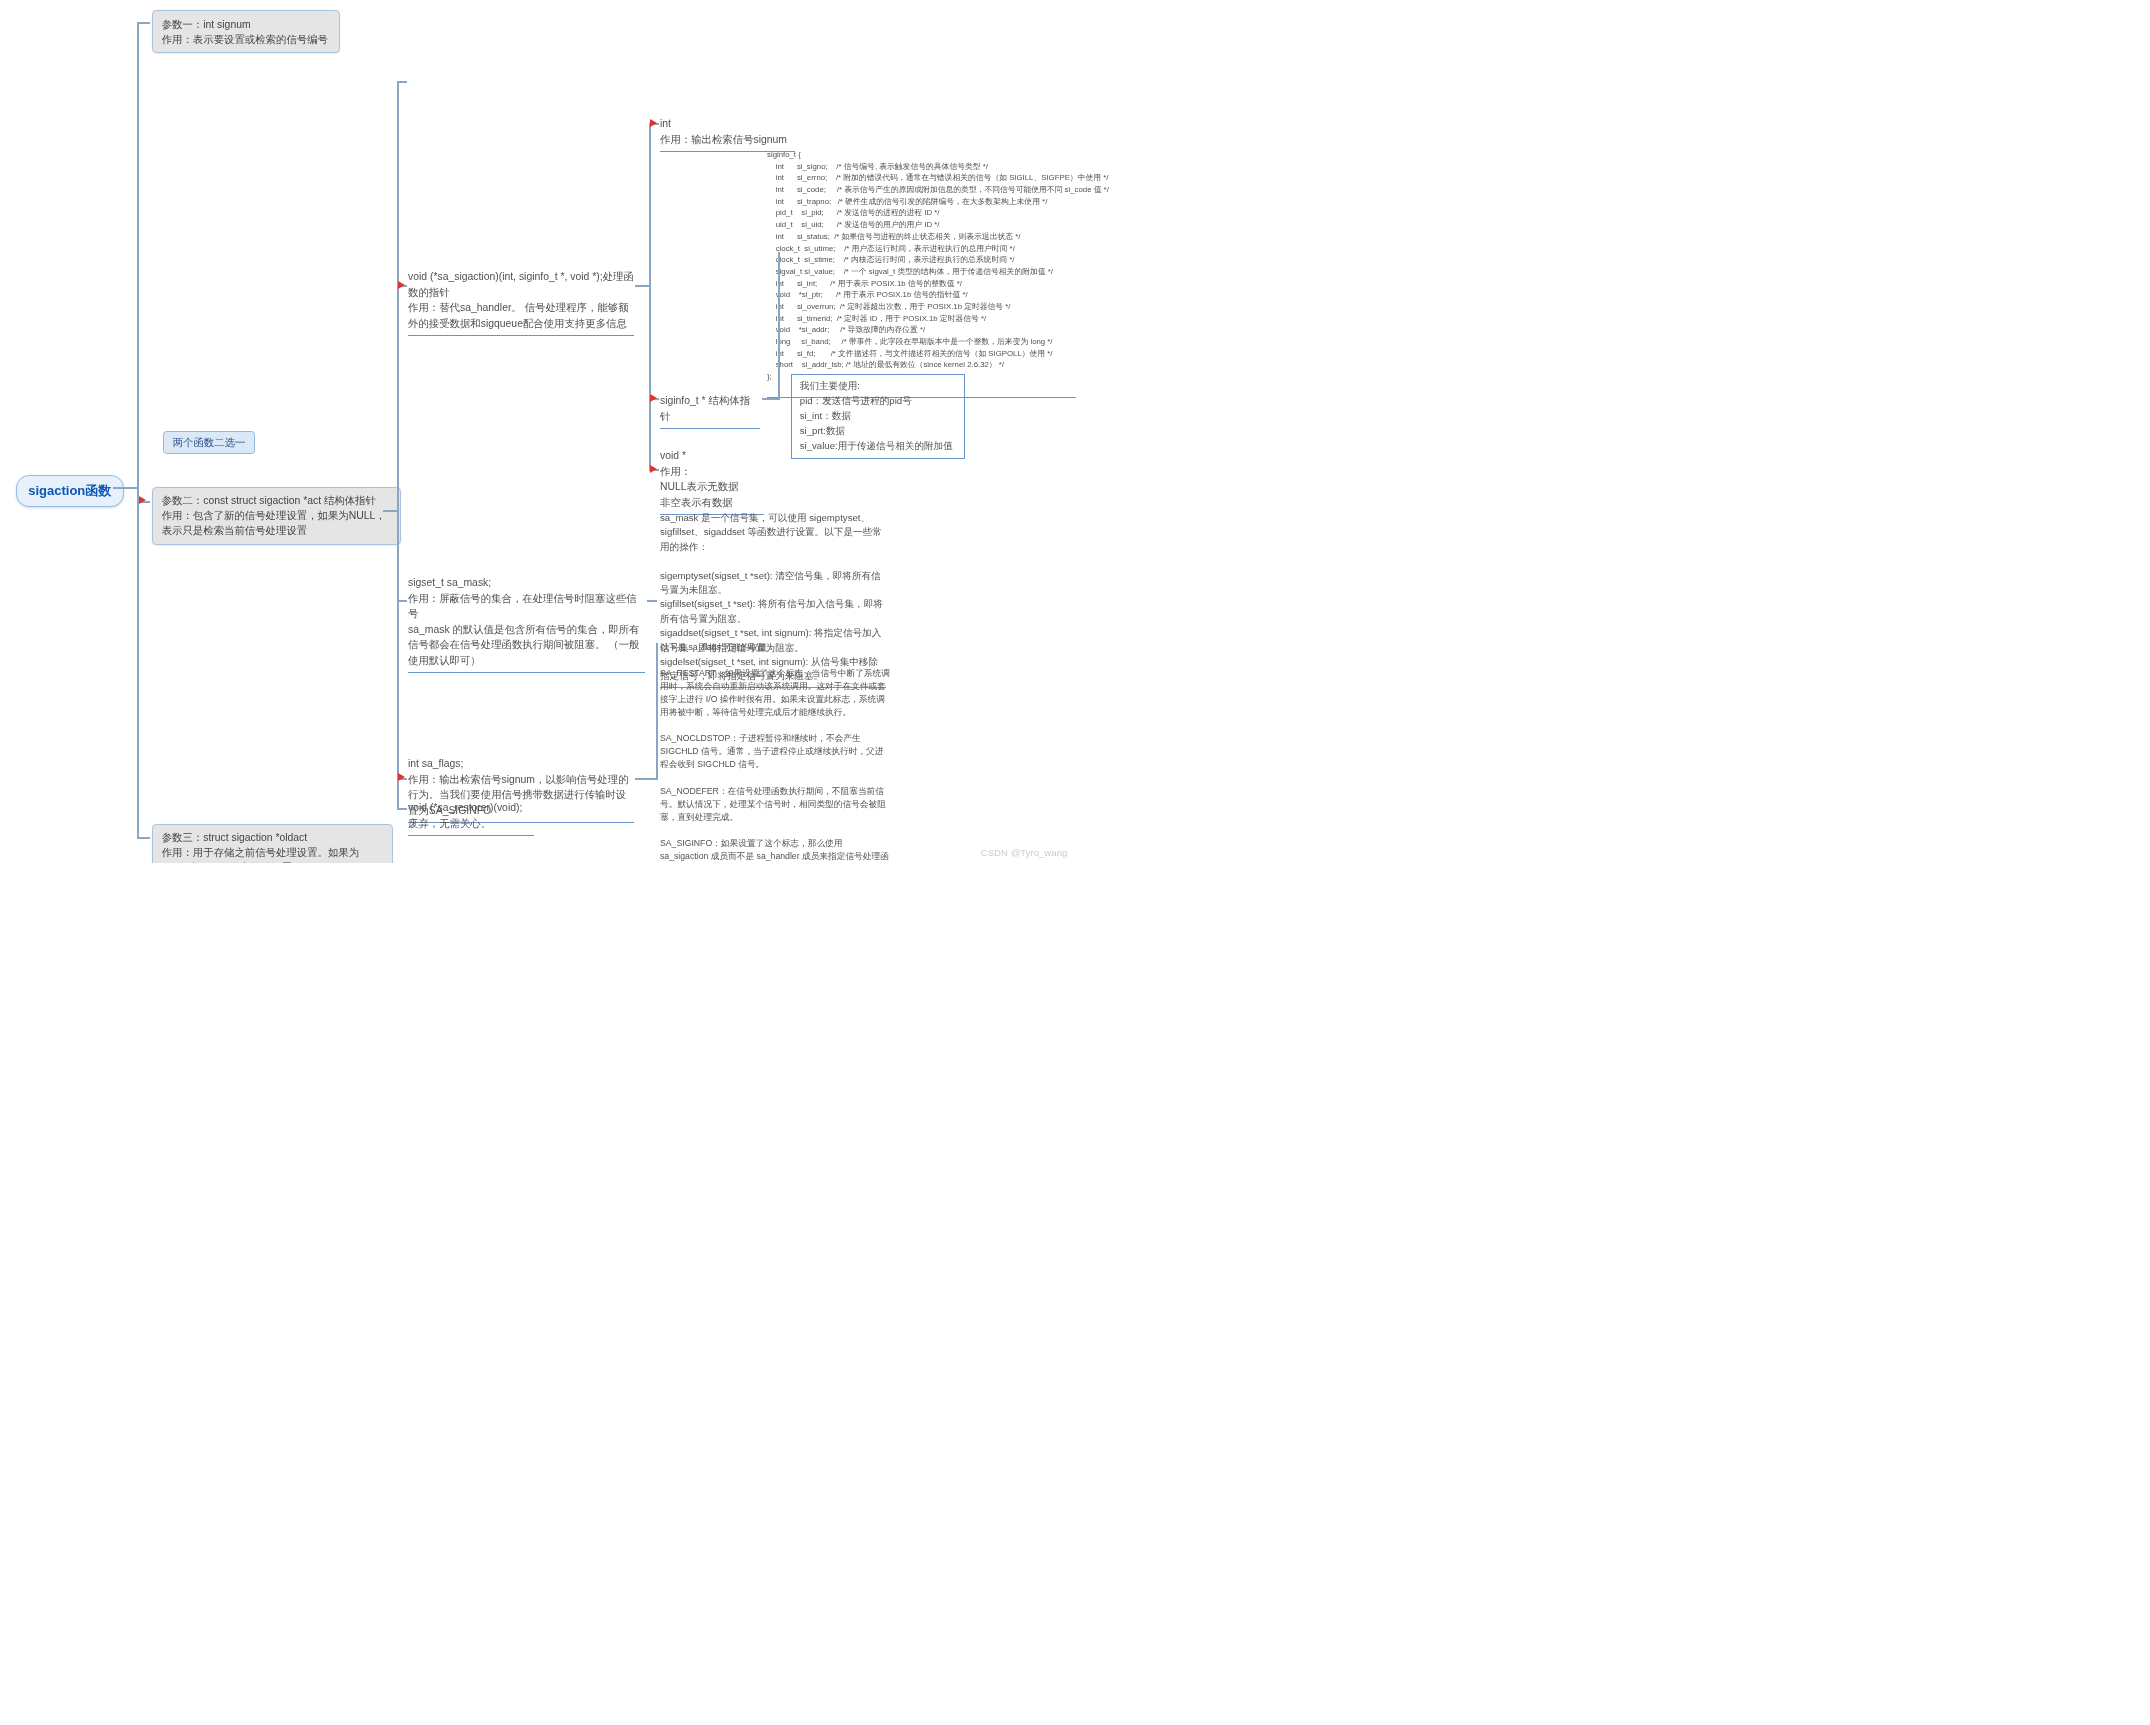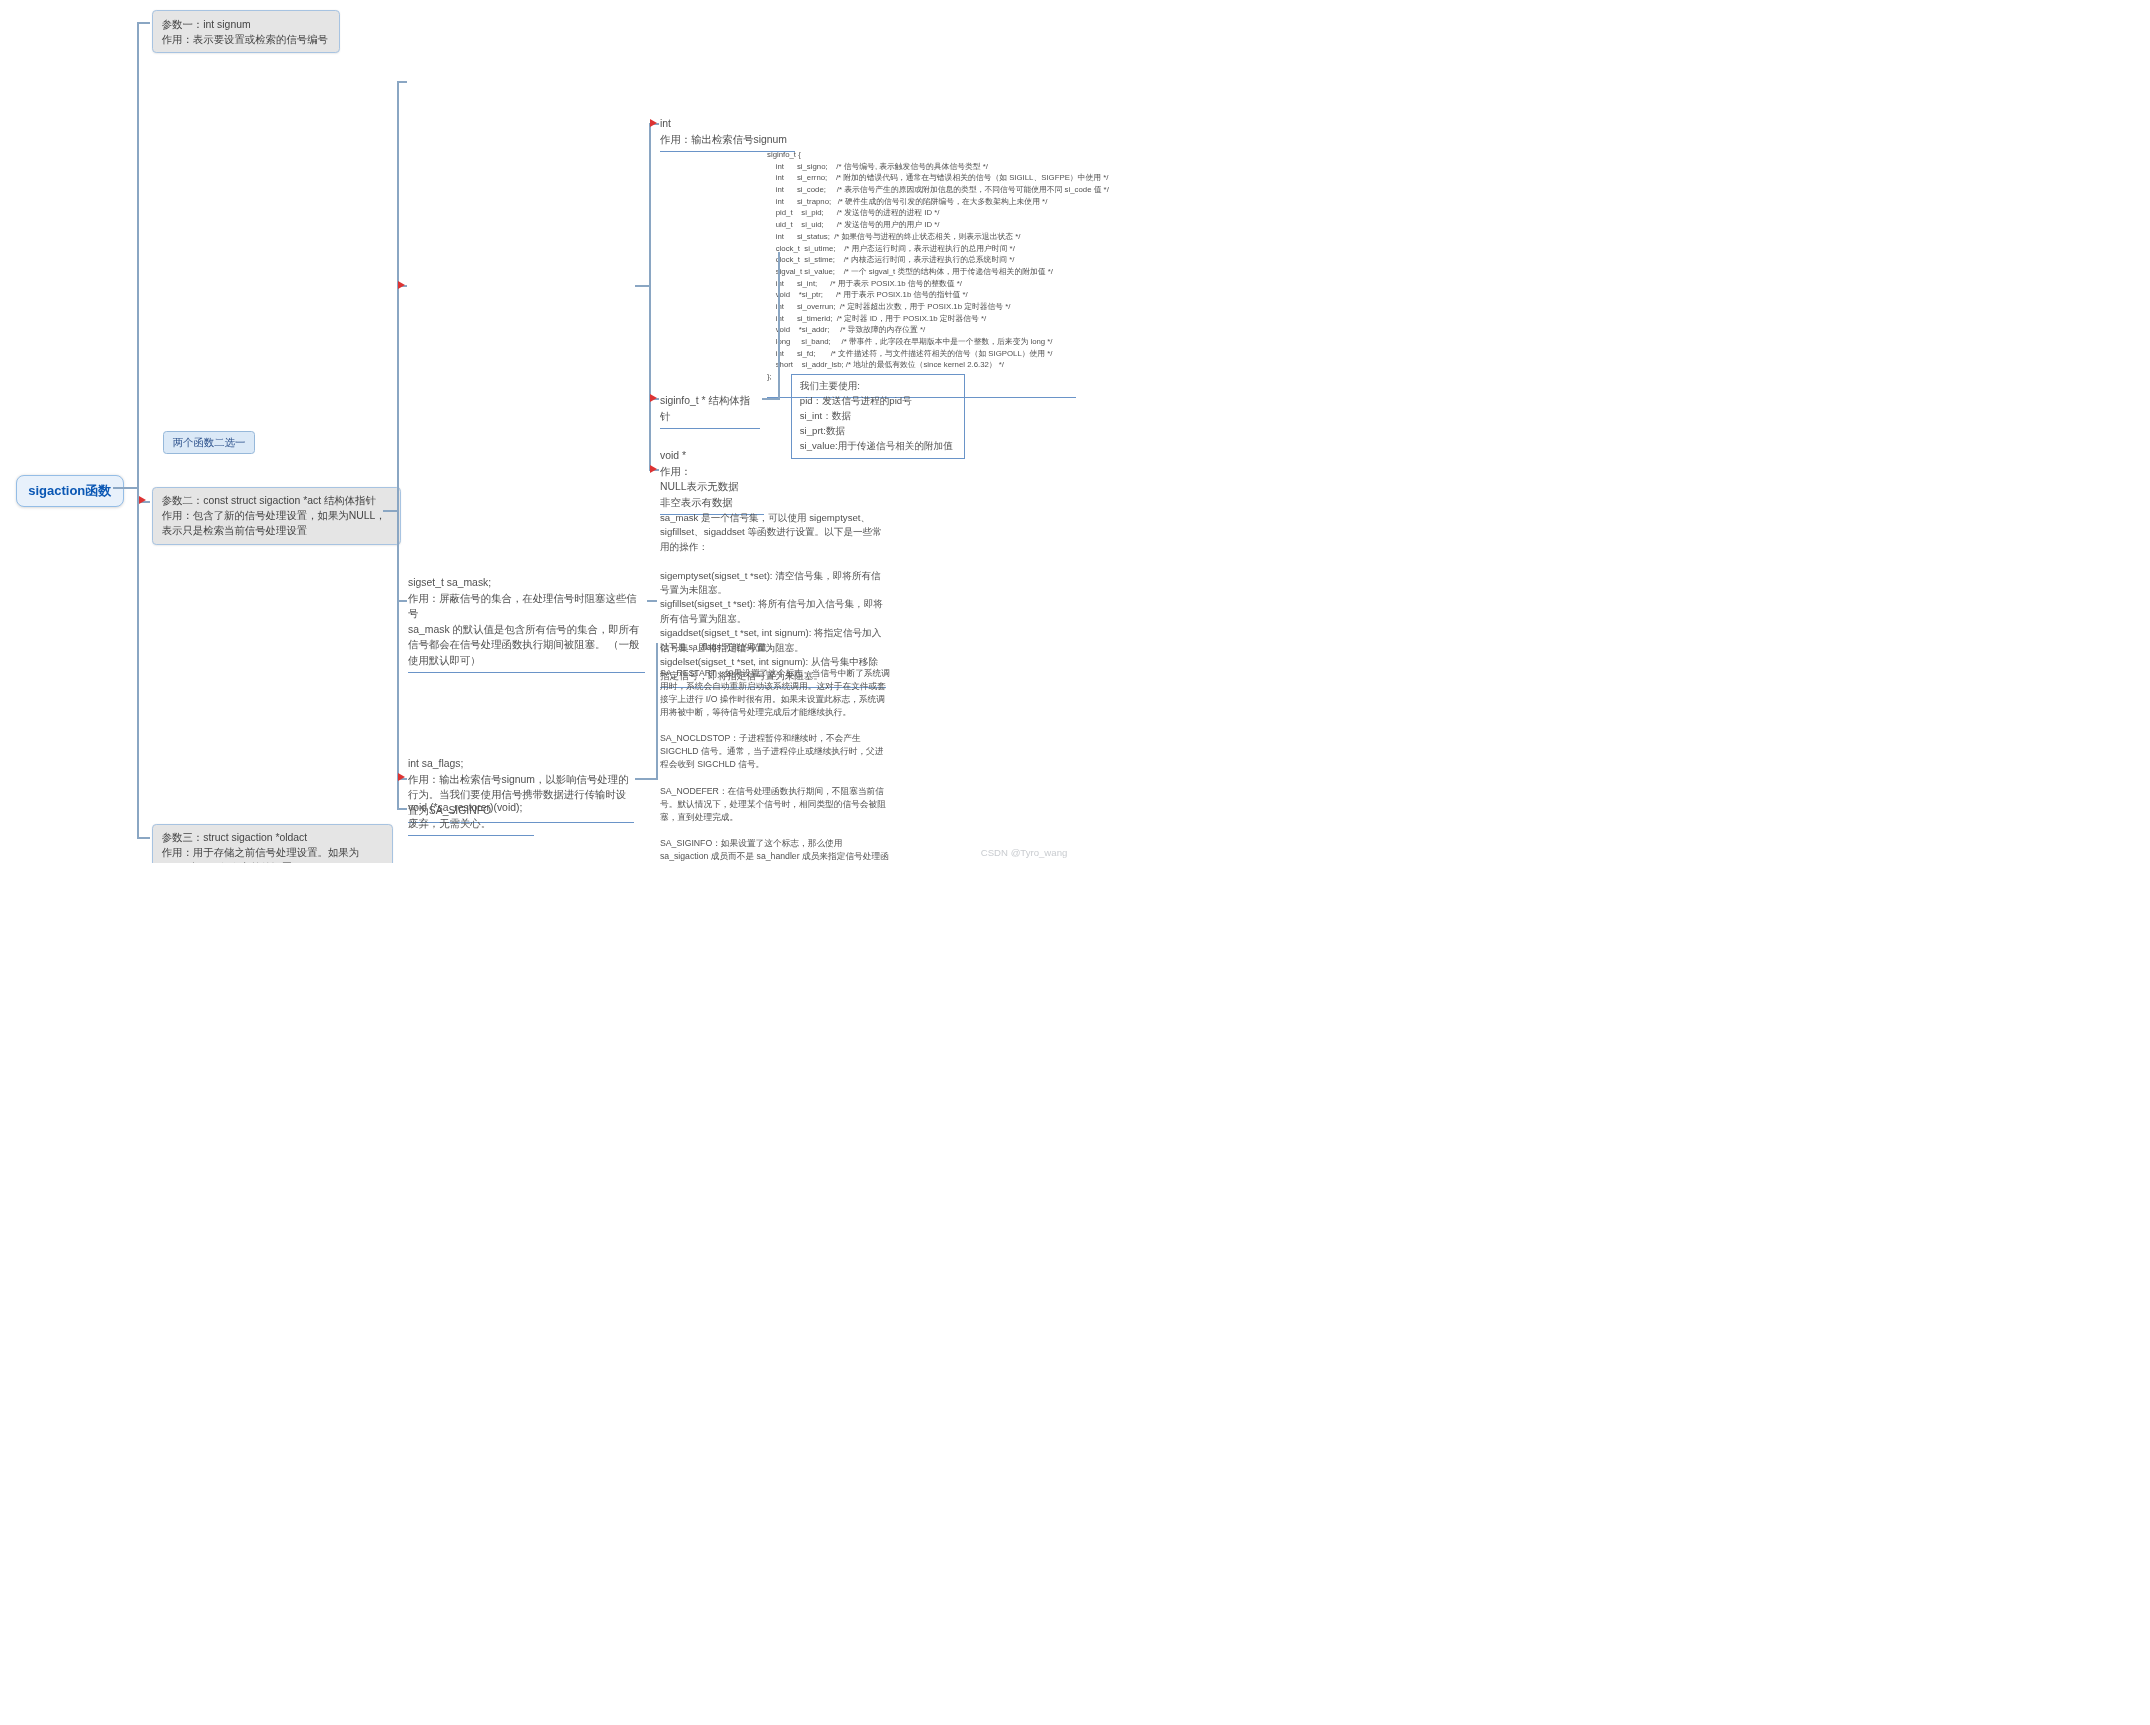--- a/index.html
+++ b/index.html
@@ -1,17 +1,17 @@
 <!DOCTYPE html>
 <html><head>
 <meta charset="utf-8">
 <style>
 html,body{margin:0;padding:0;background:#fff;font-family:"Microsoft YaHei",Arial,sans-serif;font-size:10.4px;color:#444}
 .canvas{position:relative;width:1076px;height:863px}
-.root{position:absolute;left:15.6px;top:475px;width:89px;background:#e8f1fb;border:0.9px solid #94bde6;border-radius:8px;box-shadow:0 0.9px 2.6px rgba(0,0,0,.15);padding:6px 8.7px;color:#0a57b4;font-weight:bold;font-size:13px;text-align:center}
+.root{position:absolute;left:15.6px;top:475px;width:89px;background:#e8f1fb;border:0.9px solid #94bde6;border-radius:13px;box-shadow:0 0.9px 2.6px rgba(0,0,0,.15);padding:6px 8.7px;color:#0a57b4;font-weight:bold;font-size:13px;text-align:center}
 .box{position:absolute;background:#e5e5e5;border:0.9px solid #a7c3e1;border-radius:4.3px;padding:5.2px 8.7px;line-height:1.45;box-shadow:0 0.9px 1.7px rgba(0,0,0,.08)}
 .mid-tag{position:absolute;background:#dbe9f7;border:0.9px solid #96b8da;border-radius:3.5px;padding:3.5px 8.7px;font-weight:normal;color:#2a4f8a}
 .note{position:absolute;line-height:1.5;color:#515151;border-bottom:1.7px solid #6a94c8;padding-bottom:3.5px}
 .note.nobd{border-bottom:0;padding-bottom:0}
 .framed{position:absolute;line-height:1.55;color:#515151;border:0.9px solid #6a94c8;padding:4.3px 7.8px}
 .watermark{position:absolute;right:8.7px;bottom:5.2px;color:#c9ccd0;font-size:9.6px}
 .conn{position:absolute;background:#8aa6c3}
 .hline{height:1.7px}
 .vline{width:1.7px}
 .flag{position:absolute;width:0;height:0;border-top:4.3px solid transparent;border-bottom:4.3px solid transparent;border-left:7px solid #d33}
@@ -50,20 +50,22 @@
 <div class="conn vline" style="left:397px;top:81px;height:729px"></div>
 <div class="conn hline" style="left:397px;top:81px;width:10.4px"></div>
 <div class="conn hline" style="left:397px;top:285px;width:10.4px"></div>
 <div class="conn hline" style="left:397px;top:600px;width:10.4px"></div>
 <div class="conn hline" style="left:397px;top:778px;width:10.4px"></div>
 <div class="conn hline" style="left:397px;top:808px;width:10.4px"></div>
 <div class="flag" style="left:398px;top:281px"></div>
 <div class="flag" style="left:398px;top:773px"></div>
 
 
+<div class="note" style="left:408px;top:269px;width:226px;white-space:pre-wrap">void (*sa_sigaction)(int, siginfo_t *, void *);处理函数的指针
+作用：替代sa_handler。 信号处理程序，能够额外的接受数据和sigqueue配合使用支持更多信息</div>
 
 <div class="conn hline" style="left:635px;top:285px;width:15.6px"></div>
 <div class="conn vline" style="left:649px;top:123px;height:348px"></div>
 <div class="conn hline" style="left:649px;top:123px;width:10.4px"></div>
 <div class="conn hline" style="left:649px;top:398px;width:10.4px"></div>
 <div class="conn hline" style="left:649px;top:469px;width:10.4px"></div>
 <div class="flag" style="left:650px;top:119px"></div>
 <div class="flag" style="left:650px;top:394px"></div>
 <div class="flag" style="left:650px;top:465px"></div>
 

